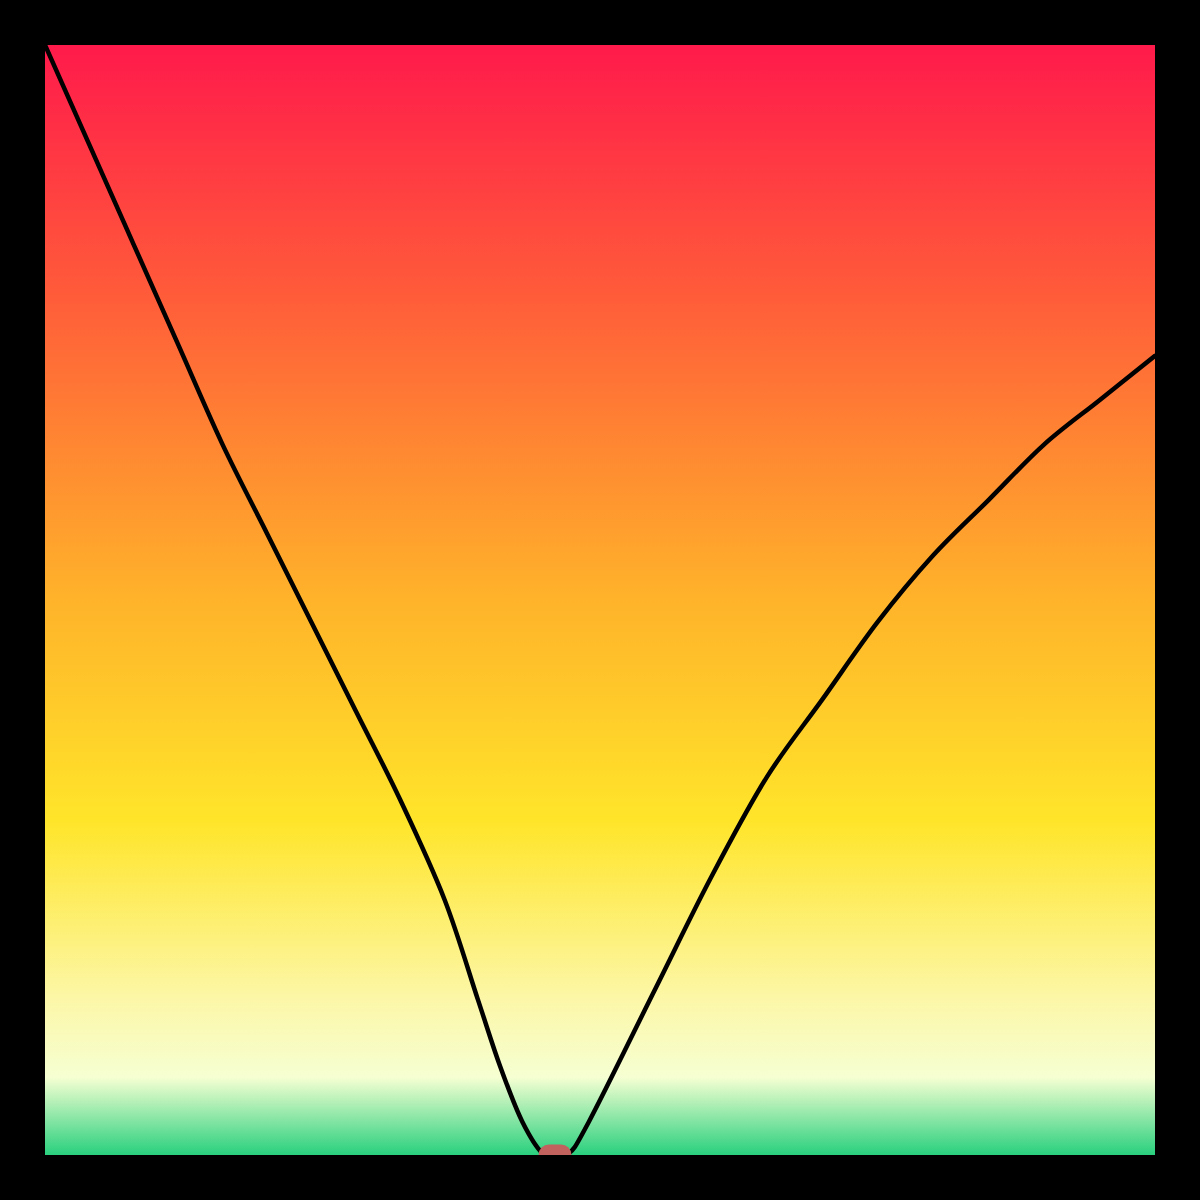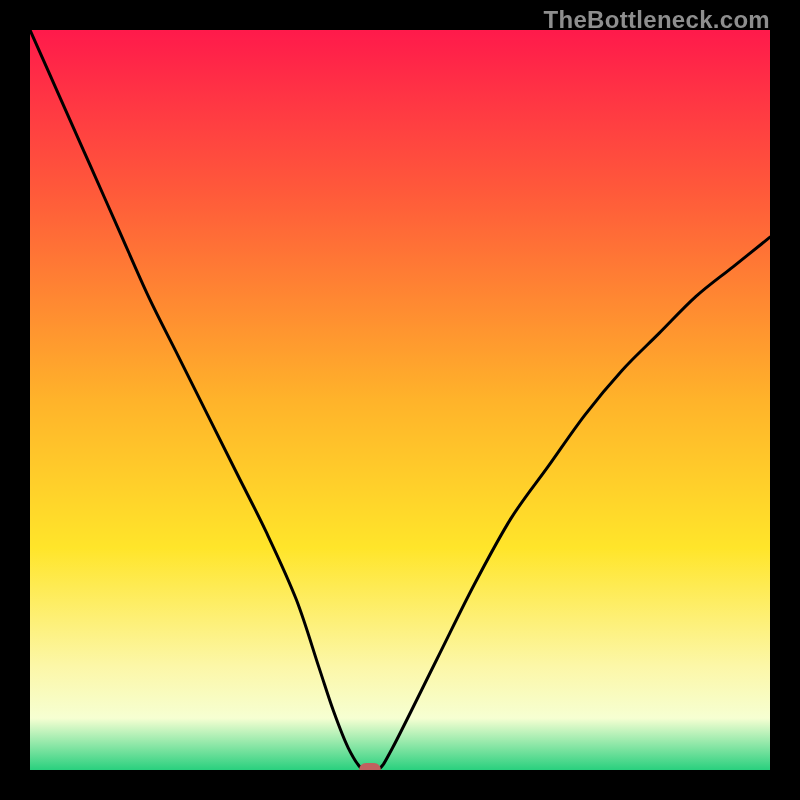--- a/index.html
+++ b/index.html
@@ -55,21 +55,20 @@
     width: 22px;
     height: 14px;
     border-radius: 7px;
     transform: translate(-11px, -7px);
   }
 </style>
 </head>
 <body>
 
 <div class="frame">
-  <div class="watermark">TheBottleneck.com</div>
 
   <div class="plot">
     <svg class="gradient" viewBox="0 0 740 740" preserveAspectRatio="none">
       <defs>
         <linearGradient id="bg" x1="0" y1="0" x2="0" y2="1">
             <stop offset="0%" stop-color="#ff1a4b"></stop>
             <stop offset="22%" stop-color="#ff5a3a"></stop>
             <stop offset="50%" stop-color="#ffb32a"></stop>
             <stop offset="70%" stop-color="#ffe52a"></stop>
             <stop offset="86%" stop-color="#fcf7a8"></stop>

